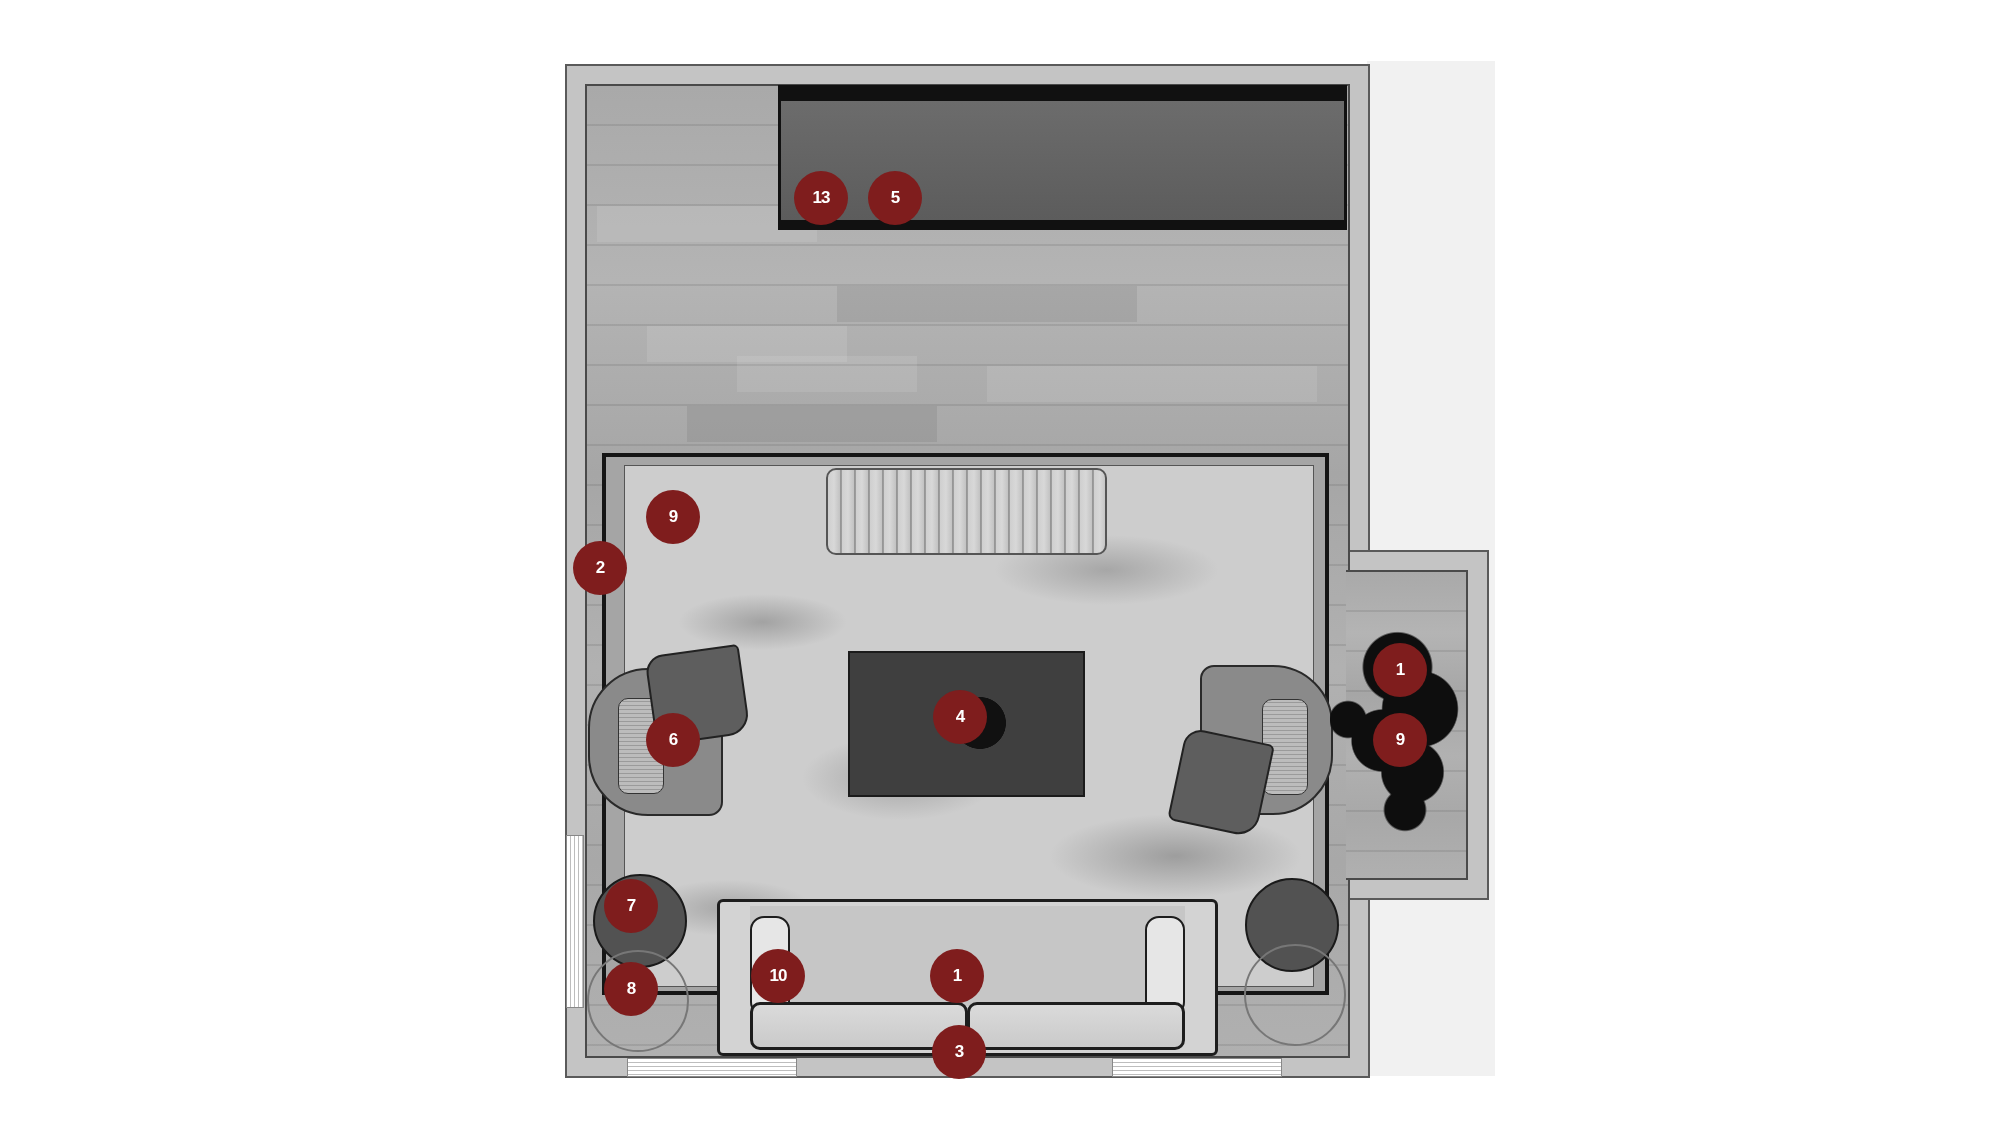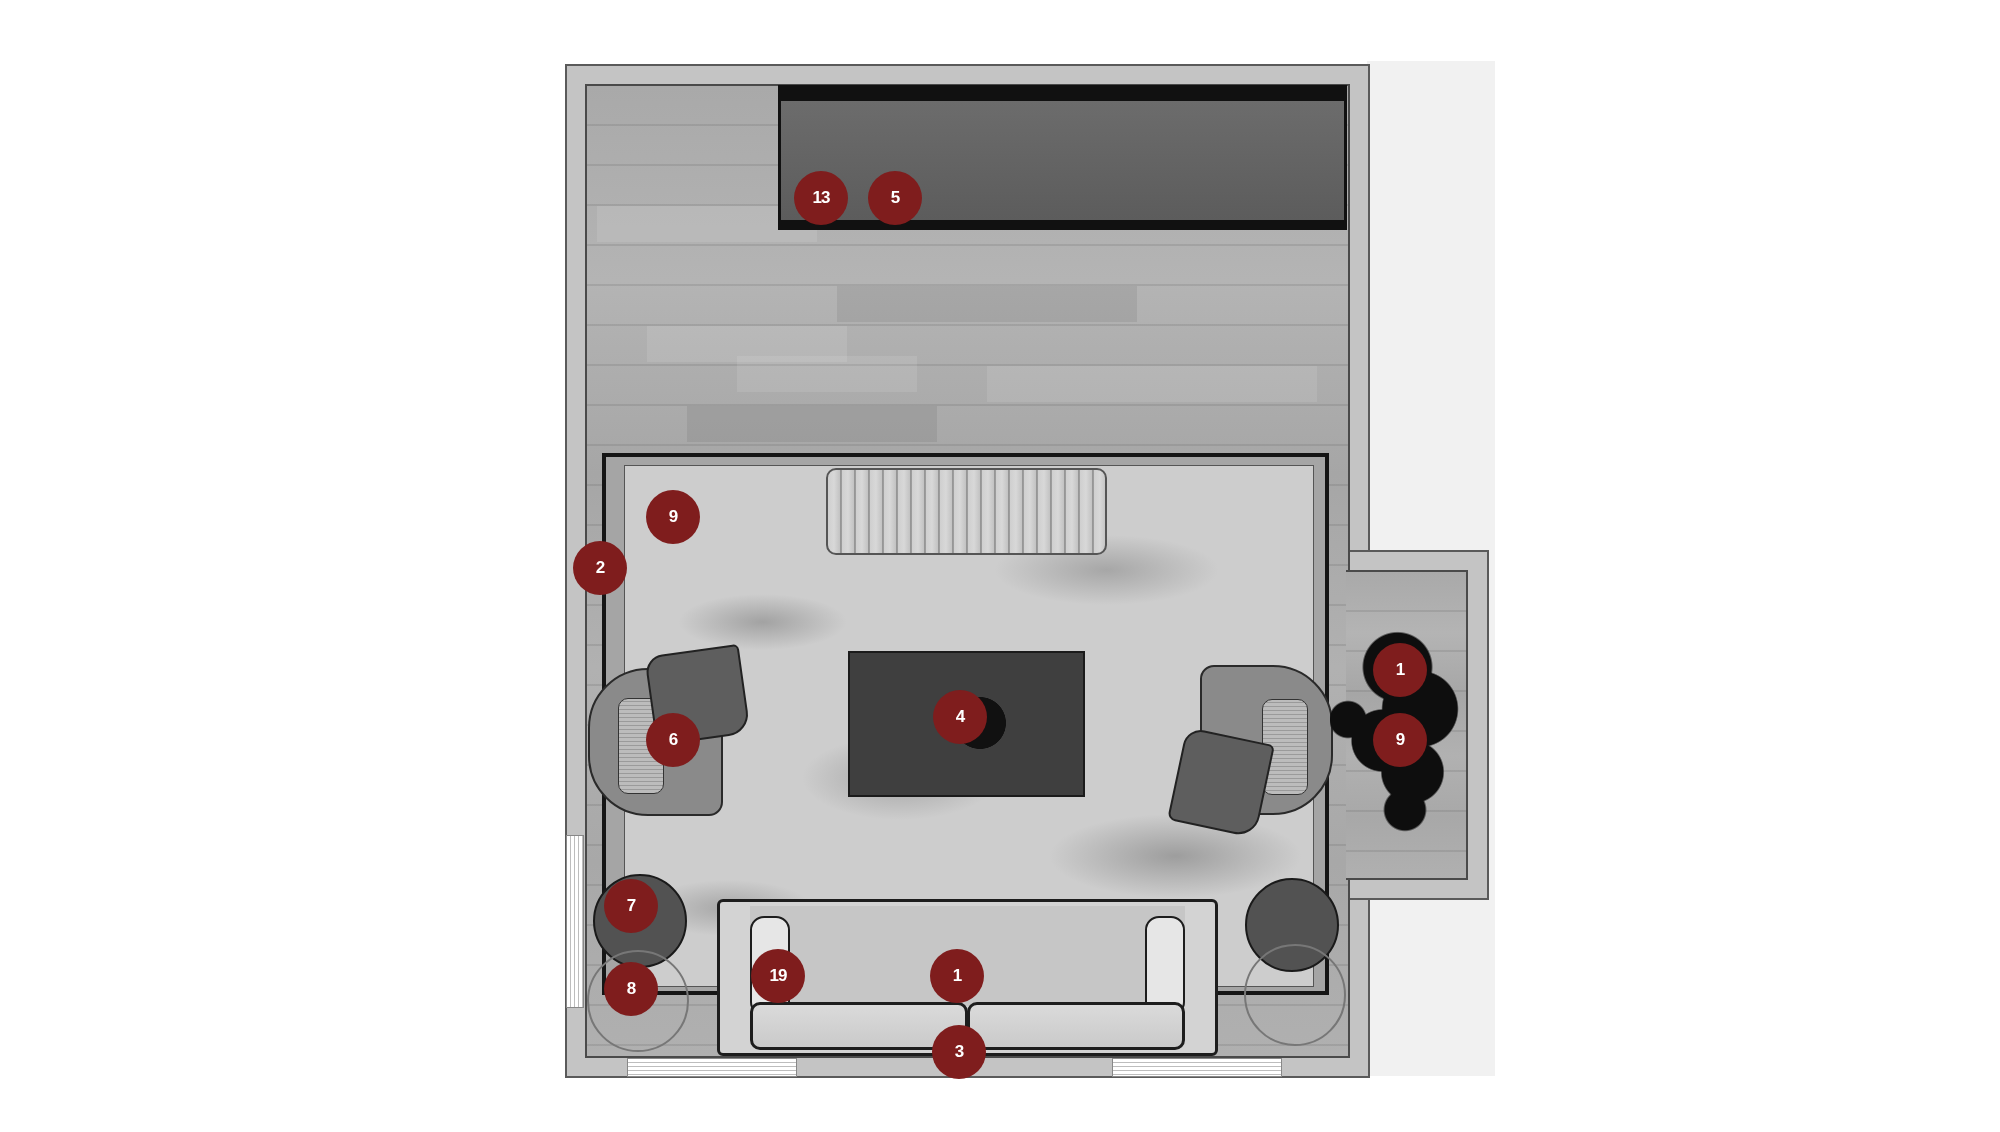--- a/index.html
+++ b/index.html
@@ -116,16 +116,16 @@
 
 <div class="abs marker" style="left:957px;top:976px;">1</div>
 <div class="abs marker" style="left:600px;top:568px;">2</div>
 <div class="abs marker" style="left:959px;top:1052px;">3</div>
 <div class="abs marker" style="left:960px;top:717px;">4</div>
 <div class="abs marker" style="left:895px;top:198px;">5</div>
 <div class="abs marker" style="left:673px;top:740px;">6</div>
 <div class="abs marker" style="left:631px;top:906px;">7</div>
 <div class="abs marker" style="left:631px;top:989px;">8</div>
 <div class="abs marker" style="left:673px;top:517px;">9</div>
-<div class="abs marker" style="left:778px;top:976px;">19</div>
+<div class="abs marker" style="left:778px;top:976px;">10</div>
 <div class="abs marker" style="left:1400px;top:670px;">1</div>
 <div class="abs marker" style="left:1400px;top:740px;">9</div>
 <div class="abs marker" style="left:821px;top:198px;">13</div>
 
 </body></html>

